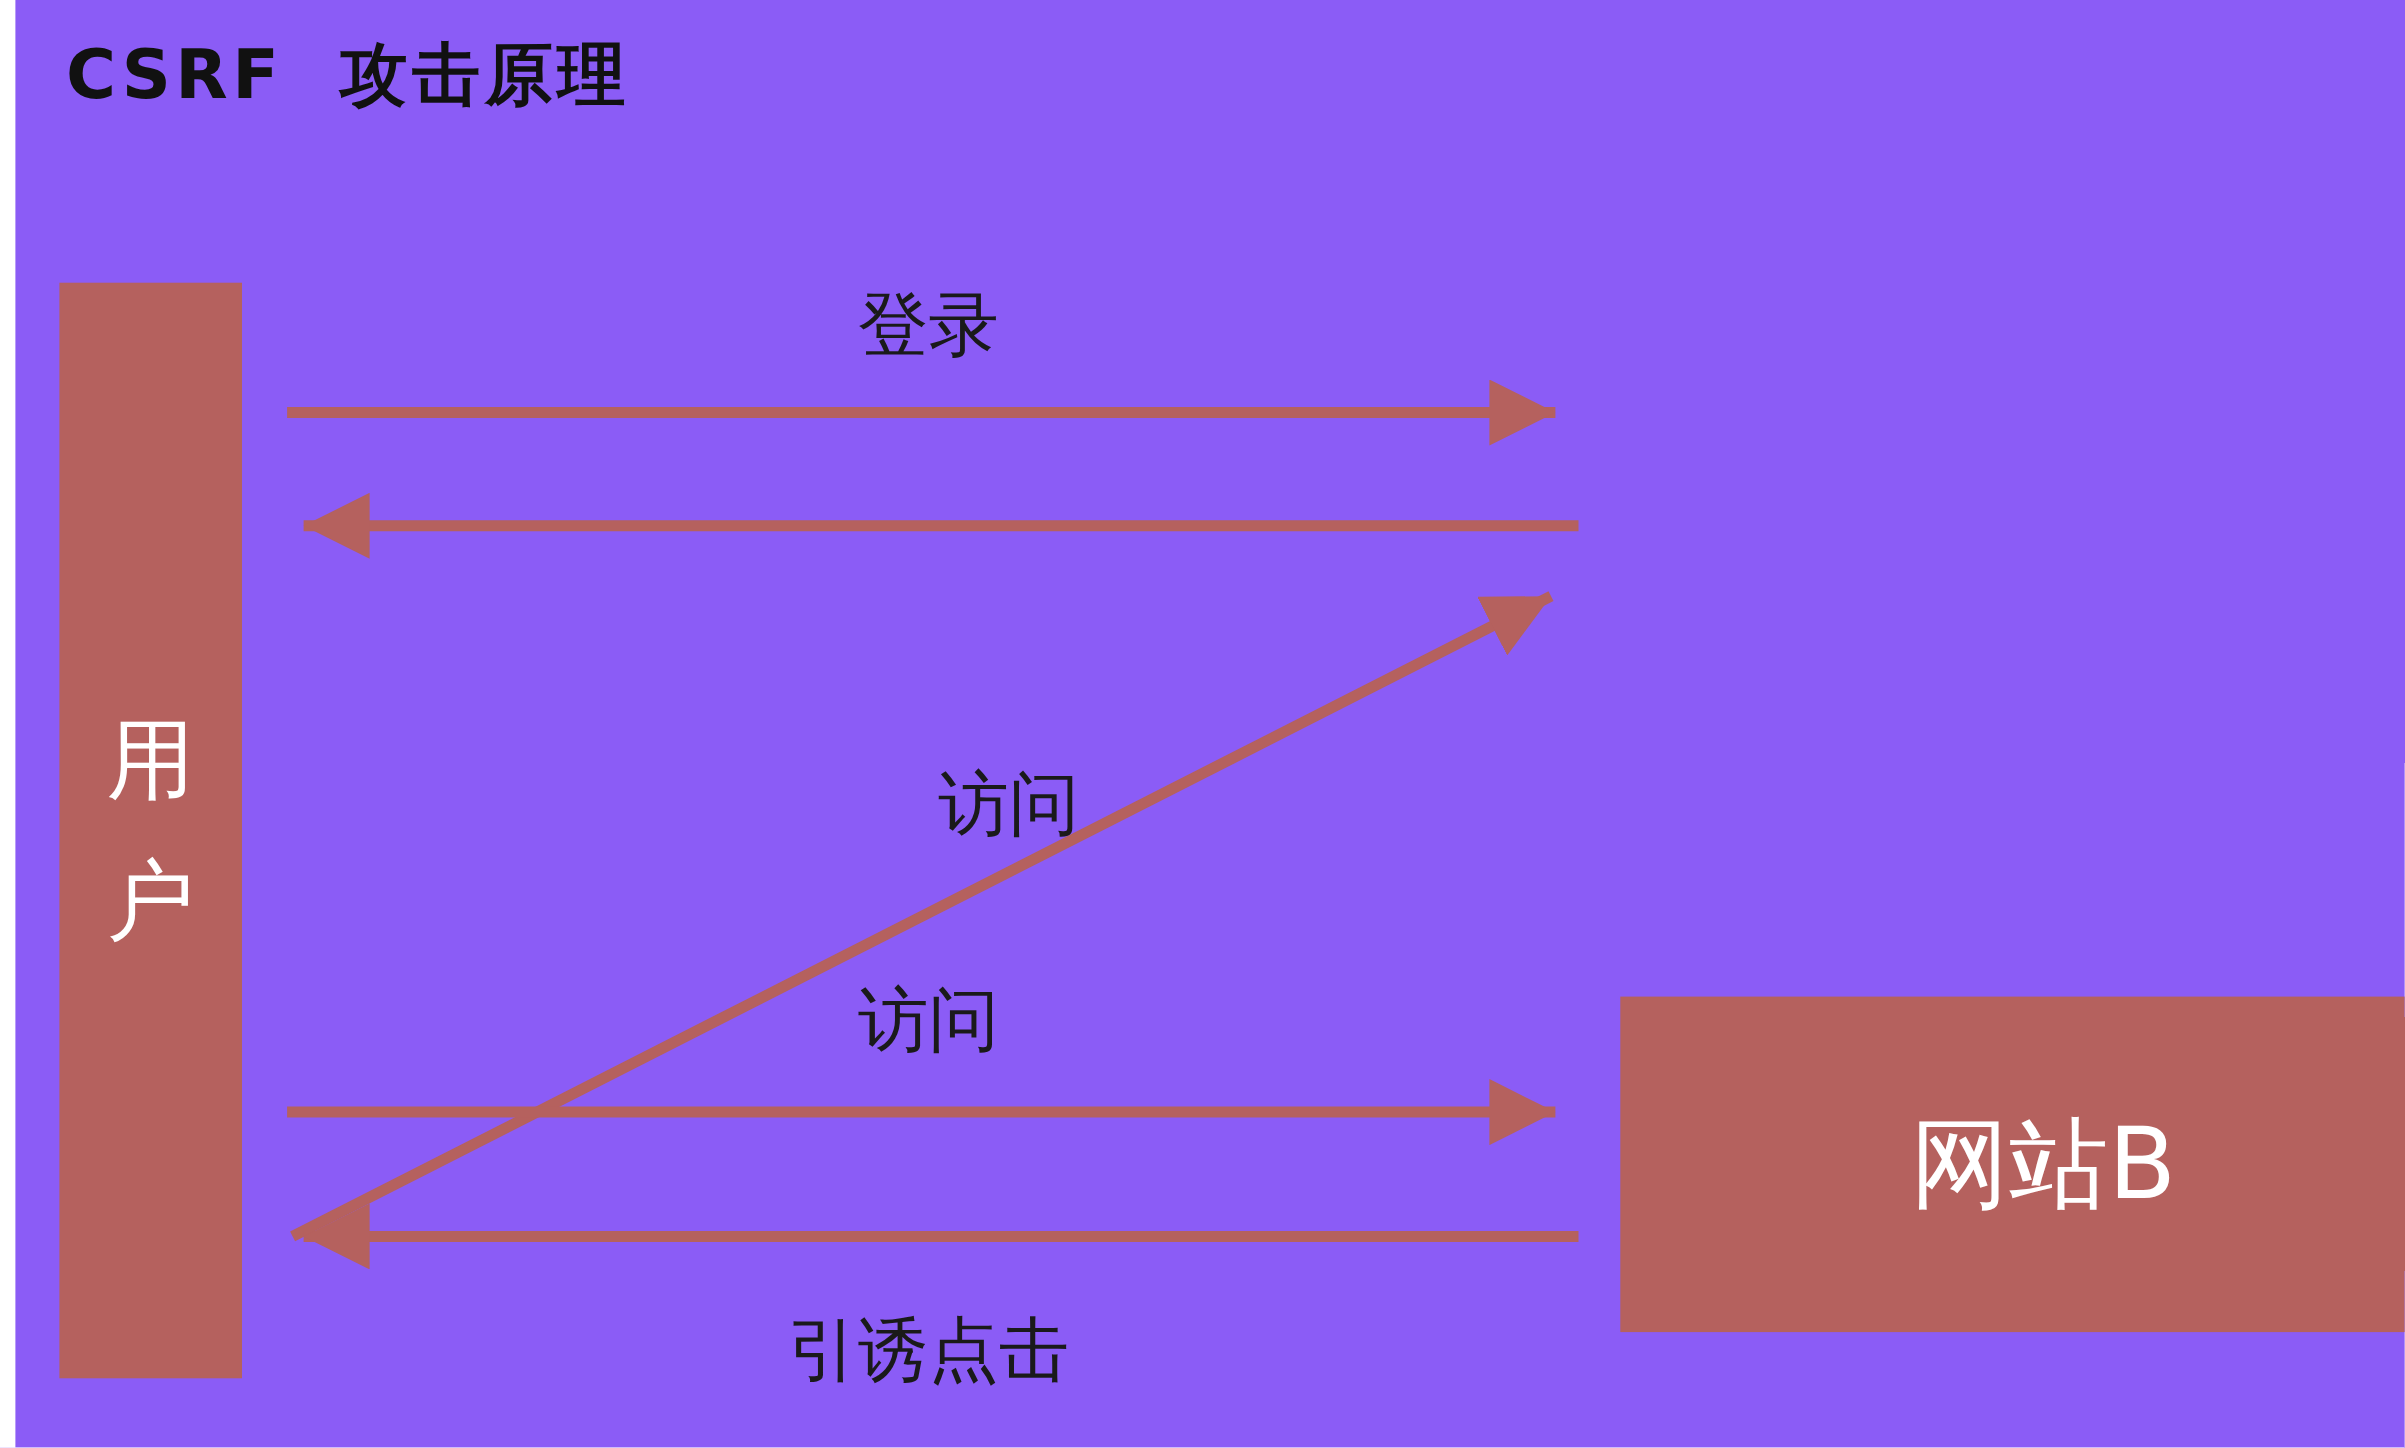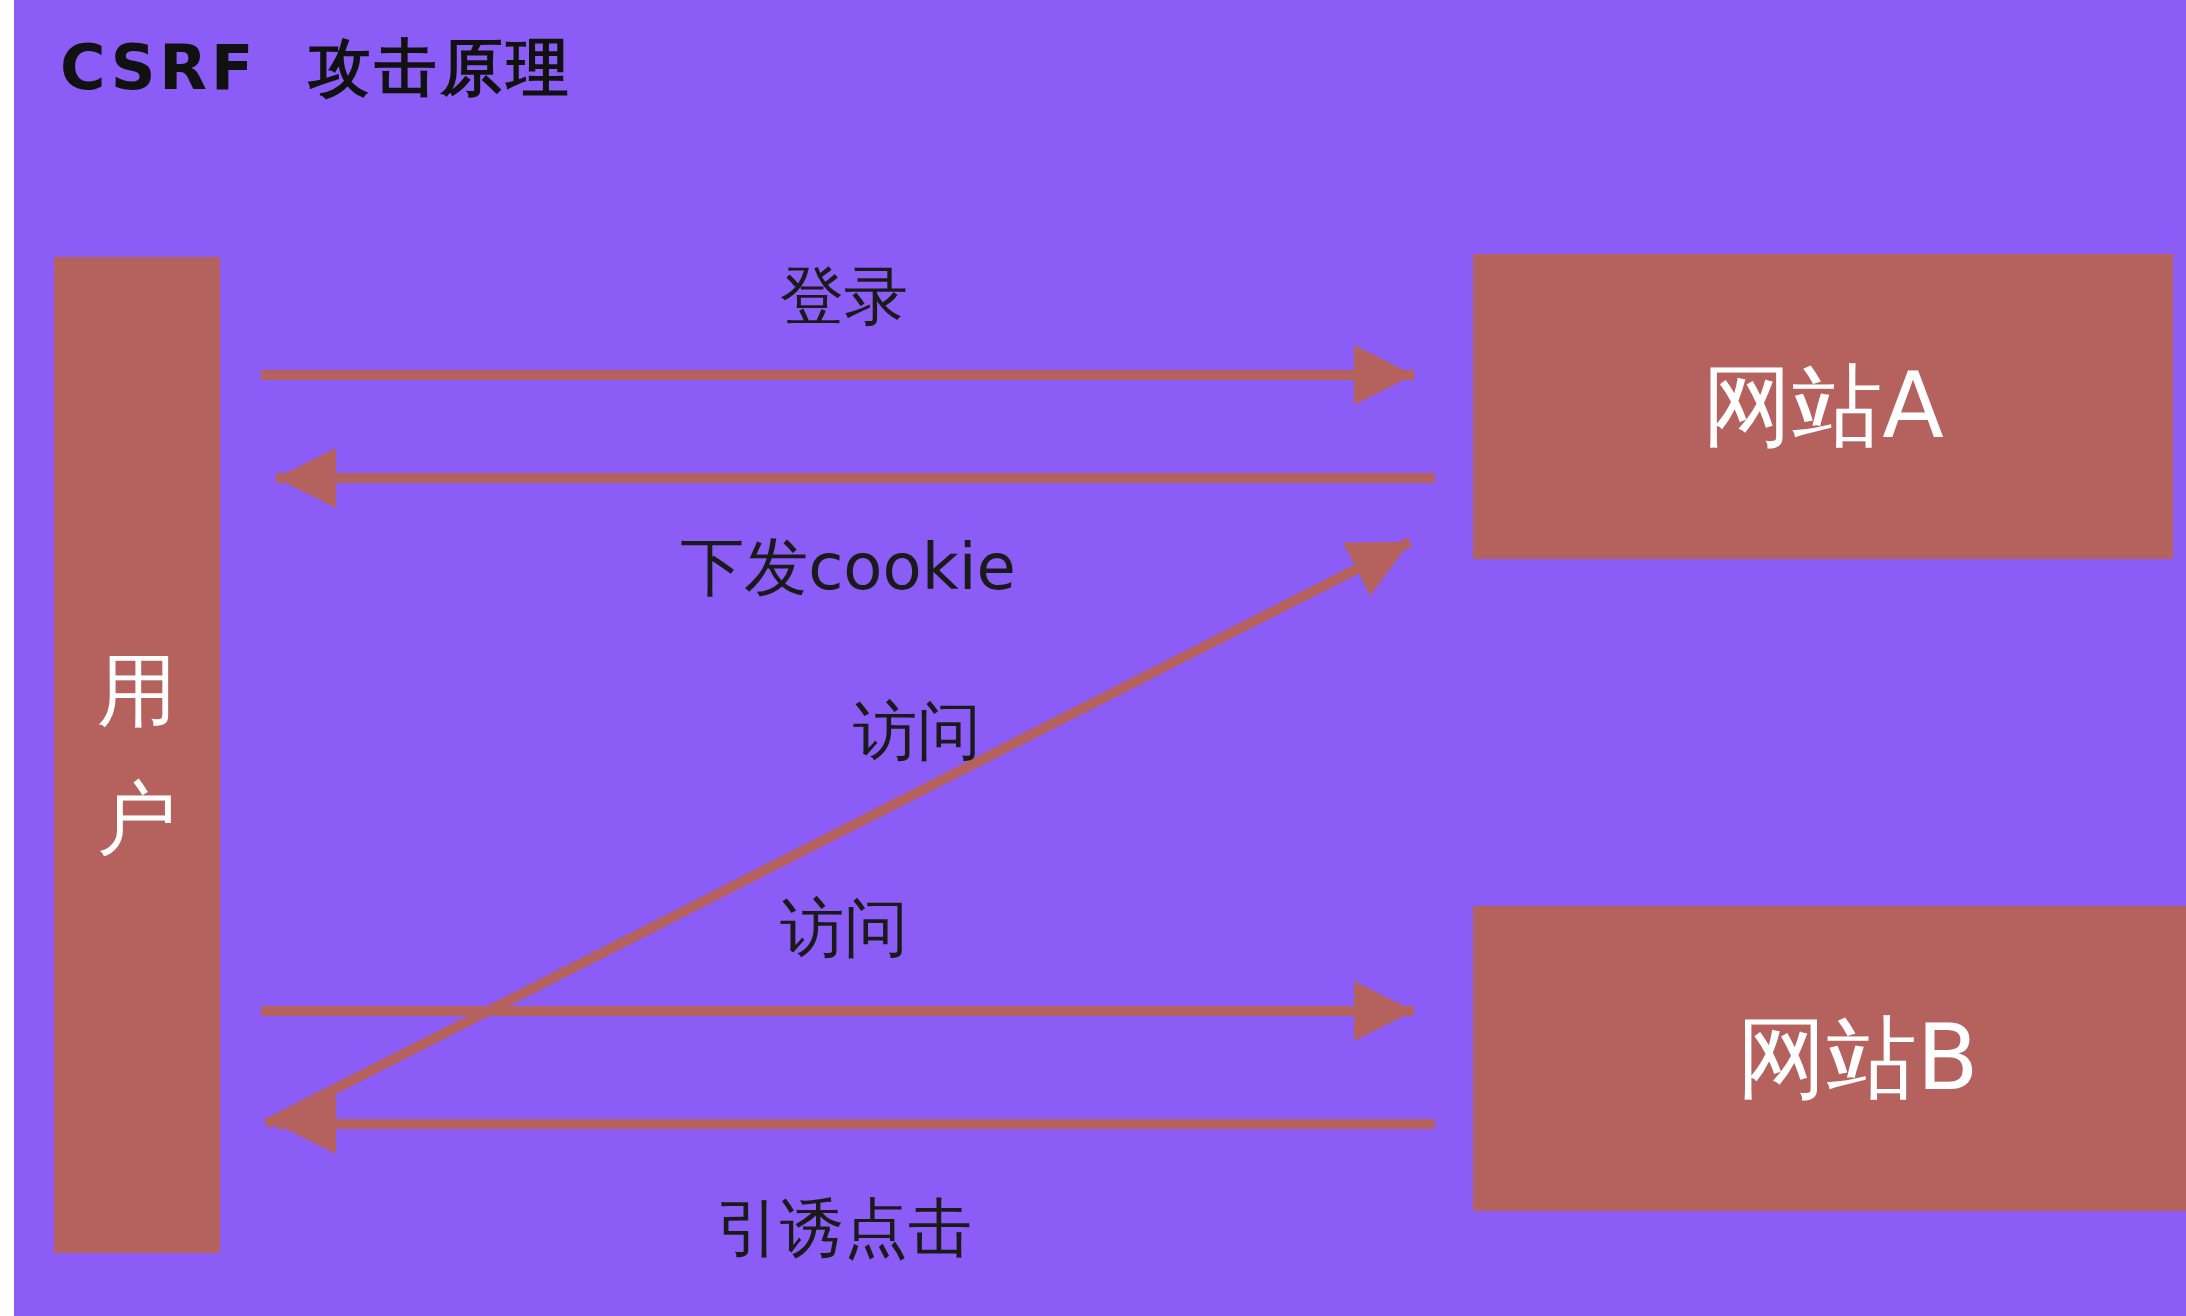--- a/index.html
+++ b/index.html
@@ -104,31 +104,27 @@
     <line x1="1421" y1="478" x2="262" y2="478" marker-end="url(#arrowhead)"></line>
     <line x1="252" y1="1124" x2="1396" y2="542" marker-end="url(#arrowhead)"></line>
     <line x1="247" y1="1011" x2="1400" y2="1011" marker-end="url(#arrowhead)"></line>
     <line x1="1421" y1="1124" x2="262" y2="1124" marker-end="url(#arrowhead)"></line>
   </svg>
 
   <div class="node node-user">
     <div class="vertical-label">用户</div>
   </div>
 
-  <div class="node node-site-a">
-    <span>网站A</span>
-  </div>
 
   <div class="node node-site-b">
     <span>网站B</span>
   </div>
 
   <div class="edge-label label-login">登录</div>
 
-  <div class="edge-label label-send-cookie">下发cookie</div>
 
   <div class="edge-label label-visit-a">访问</div>
 
   <div class="edge-label label-visit-b">访问</div>
 
   <div class="edge-label label-lure-click">引诱点击</div>
 
 </div>
 
 </body></html>

